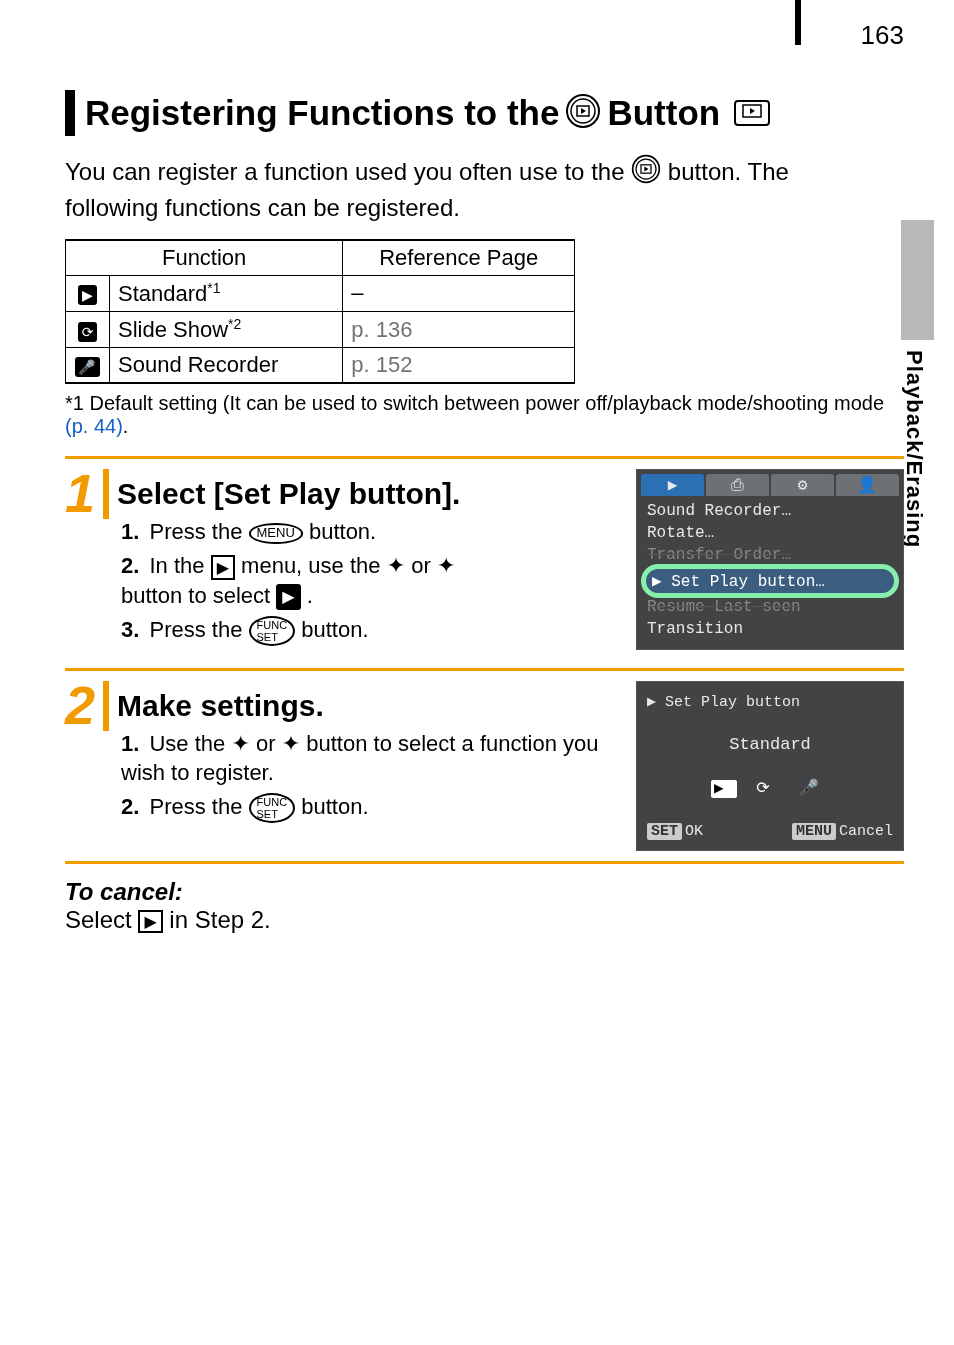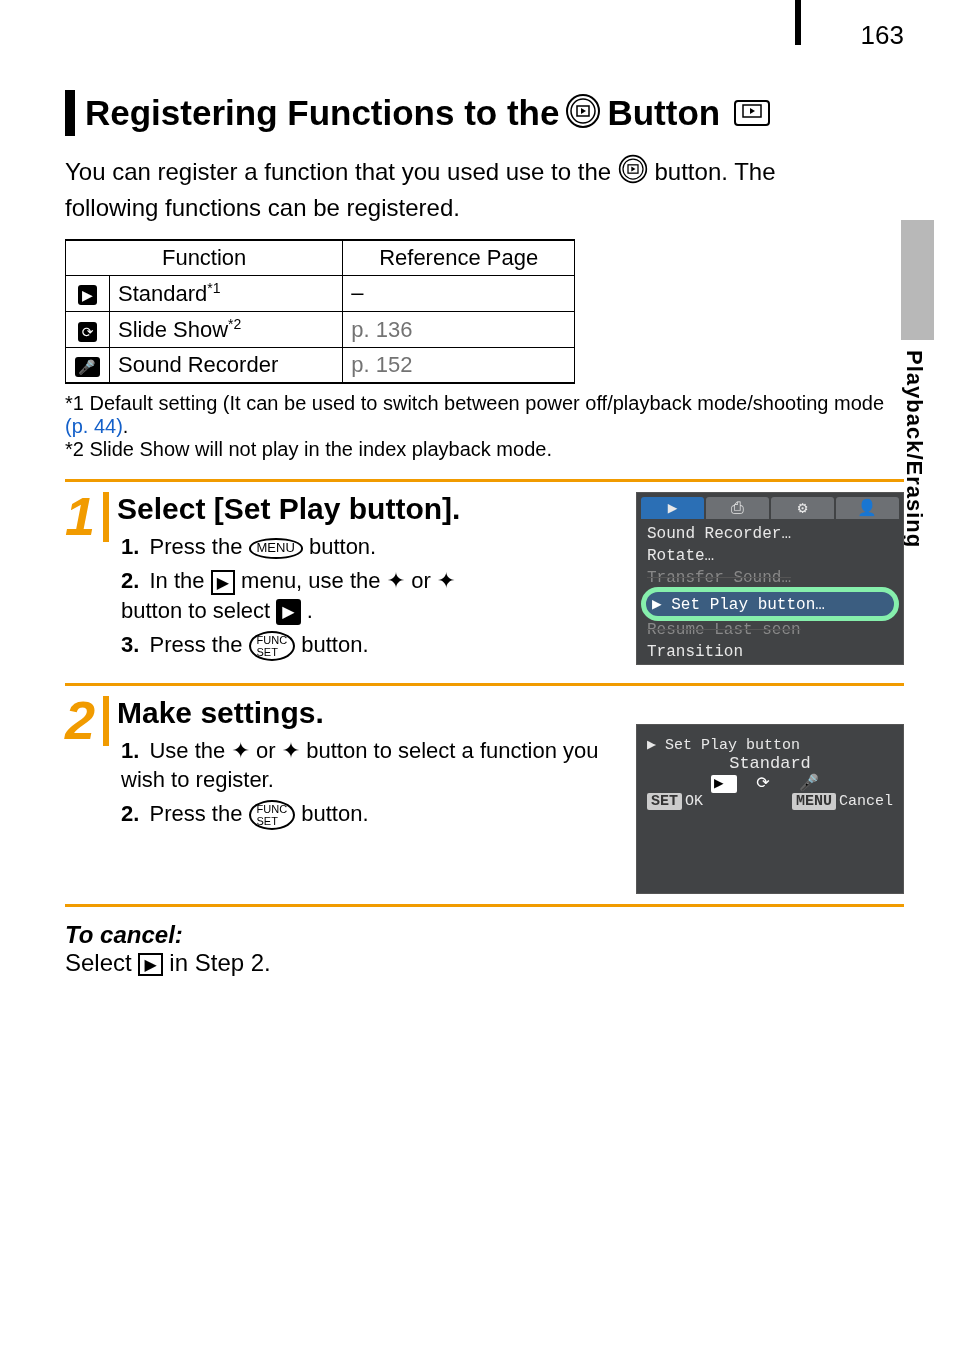--- a/index.html
+++ b/index.html
@@ -121,21 +121,21 @@
     font-weight: 900;
     font-style: italic;
     color: #f19b00;
     line-height: 0.9;
     flex: 0 0 auto;
   }
   .step-num .bar {
     display:inline-block; width:6px; background:#f19b00; height:50px; margin-left:8px; vertical-align:top;
   }
   .step-body { flex: 1; padding-left: 6px; }
-  .step-body h2 { font-size: 30px; font-weight: 900; margin: 0 0 6px 0; }
+  .step-body h2 { font-size: 30px; font-weight: 900; margin: 8px 0 6px 0; }
   .step-body ol { margin: 0; padding-left: 22px; font-size: 22px; }
   .step-body ol li { margin: 4px 4px; line-height: 1.35; }
   .step-body ol li .n { font-weight: bold; }
   .inline-icon { display:inline-block; vertical-align:middle; }
   .oval-btn { display:inline-block; border:2px solid #000; border-radius:50%/50%; padding:1px 6px; font-size:13px; vertical-align:middle; line-height:1.1; }
   .oval-btn.small { font-size:11px; }
   .sq { display:inline-block; border:2px solid #000; padding:0 4px; font-size:16px; vertical-align:middle; }
   .sq.dark { background:#000; color:#fff; border-radius:3px; }
 
   .shot {
@@ -144,21 +144,21 @@
     border:1px solid #555; position:relative;
     font-family: "Courier New", monospace;
   }
   .shot .tabs { display:flex; gap:2px; padding:4px; }
   .shot .tabs .tab { flex:1; height:22px; background:#6d7074; border-radius:3px 3px 0 0; display:flex; align-items:center; justify-content:center; }
   .shot .tabs .tab.active { background:#2b6fb5; }
   .shot .row { padding:2px 10px; white-space:nowrap; overflow:hidden; }
   .shot .row.dim { color:#888; text-decoration:line-through; text-decoration-color:#555; }
   .shot .hl { border:5px solid #86efac; border-radius:26px; margin:-2px 4px; padding:2px 6px; background:#3b5d80; color:#fff; }
 
-  .shot2 { height:170px; display:flex; flex-direction:column; padding:10px;margin-top:28px; }
+  .shot2 { height:170px; display:flex; flex-direction:column; justify-content:space-between; padding:10px; }
   .shot2 .title-row { font-size:15px; }
   .shot2 .center { text-align:center; font-size:17px; }
   .shot2 .icons { text-align:center; letter-spacing:10px; color:#fff; }
   .shot2 .icons .sel { background:#fff; color:#000; padding:0 3px; border-radius:2px; }
   .shot2 .bottom { display:flex; justify-content:space-between; font-size:15px; }
   .shot2 .btnlabel .k { background:#ccc; color:#333; padding:0 4px; border-radius:2px; font-weight:bold; margin-right:3px; }
 
   .cancel { margin-top: 14px; font-size: 24px; }
   .cancel .head { font-weight: bold; font-style: italic; }
 </style>
@@ -188,21 +188,21 @@
     <span class="h1-text">  Button</span>
     <span class="mode-chip">
       <svg width="20" height="14" viewBox="0 0 20 14">
           <rect x="1" y="1" width="18" height="12" fill="none" stroke="#000" stroke-width="1.5"></rect>
           <polygon points="8,4 8,10 13,7" fill="#000"></polygon>
         </svg>
     </span>
   </div>
 
   <p class="intro">
-    <span>You can register a function that you used use to the </span>
+    <span>You can register a function used you often use to the </span>
     <span class="inline-icon">
       <svg width="30" height="30" viewBox="0 0 36 36">
           <circle cx="18" cy="18" r="16" fill="none" stroke="#000" stroke-width="2"></circle>
           <circle cx="18" cy="18" r="12" fill="none" stroke="#000" stroke-width="1.5"></circle>
           <rect x="12" y="13" width="12" height="10" fill="none" stroke="#000" stroke-width="1.5"></rect>
           <polygon points="16,15 16,21 21,18" fill="#000"></polygon>
         </svg>
     </span>
     <span>  button. The</span><br>
     <span>following functions can be registered.</span>
@@ -229,21 +229,20 @@
       <td><span>Sound Recorder</span></td>
       <td class="link">p. 152</td>
     </tr>
   </tbody>
     </table>
 
   <div class="notes">
     <div>
       <span>*1 Default setting (It can be used to switch between power off/playback mode/shooting mode </span><span class="linkref">(p. 44)</span><span>.</span>
     </div>
-    <div>*2 Slide Show will not play in the index playback mode.</div>
   </div>
 
   <div class="step">
     <div class="step-num"><span>1</span><span class="bar"></span></div>
     <div class="step-body">
       <h2>Select [Set Play button].</h2>
       <ol style="list-style: none; padding-left: 0px;">
         <li>
           <span class="n" style="display: inline; margin-right: 4px;">1.</span>
           <span>Press the </span>
@@ -272,21 +271,21 @@
     </div>
     <div class="shot">
       <div class="tabs">
         <div class="tab active">▶</div>
         <div class="tab">⎙</div>
         <div class="tab">⚙</div>
         <div class="tab">👤</div>
       </div>
       <div class="row">Sound Recorder…</div>
       <div class="row">Rotate…</div>
-      <div class="row dim">Transfer Sound…</div>
+      <div class="row dim">Transfer Order…</div>
       <div class="hl">▶ <span>Set Play button…</span></div>
       <div class="row dim">Resume        Last seen</div>
       <div class="row">Transition</div>
     </div>
   </div>
 
   <div class="step">
     <div class="step-num"><span>2</span><span class="bar"></span></div>
     <div class="step-body">
       <h2>Make settings.</h2>

